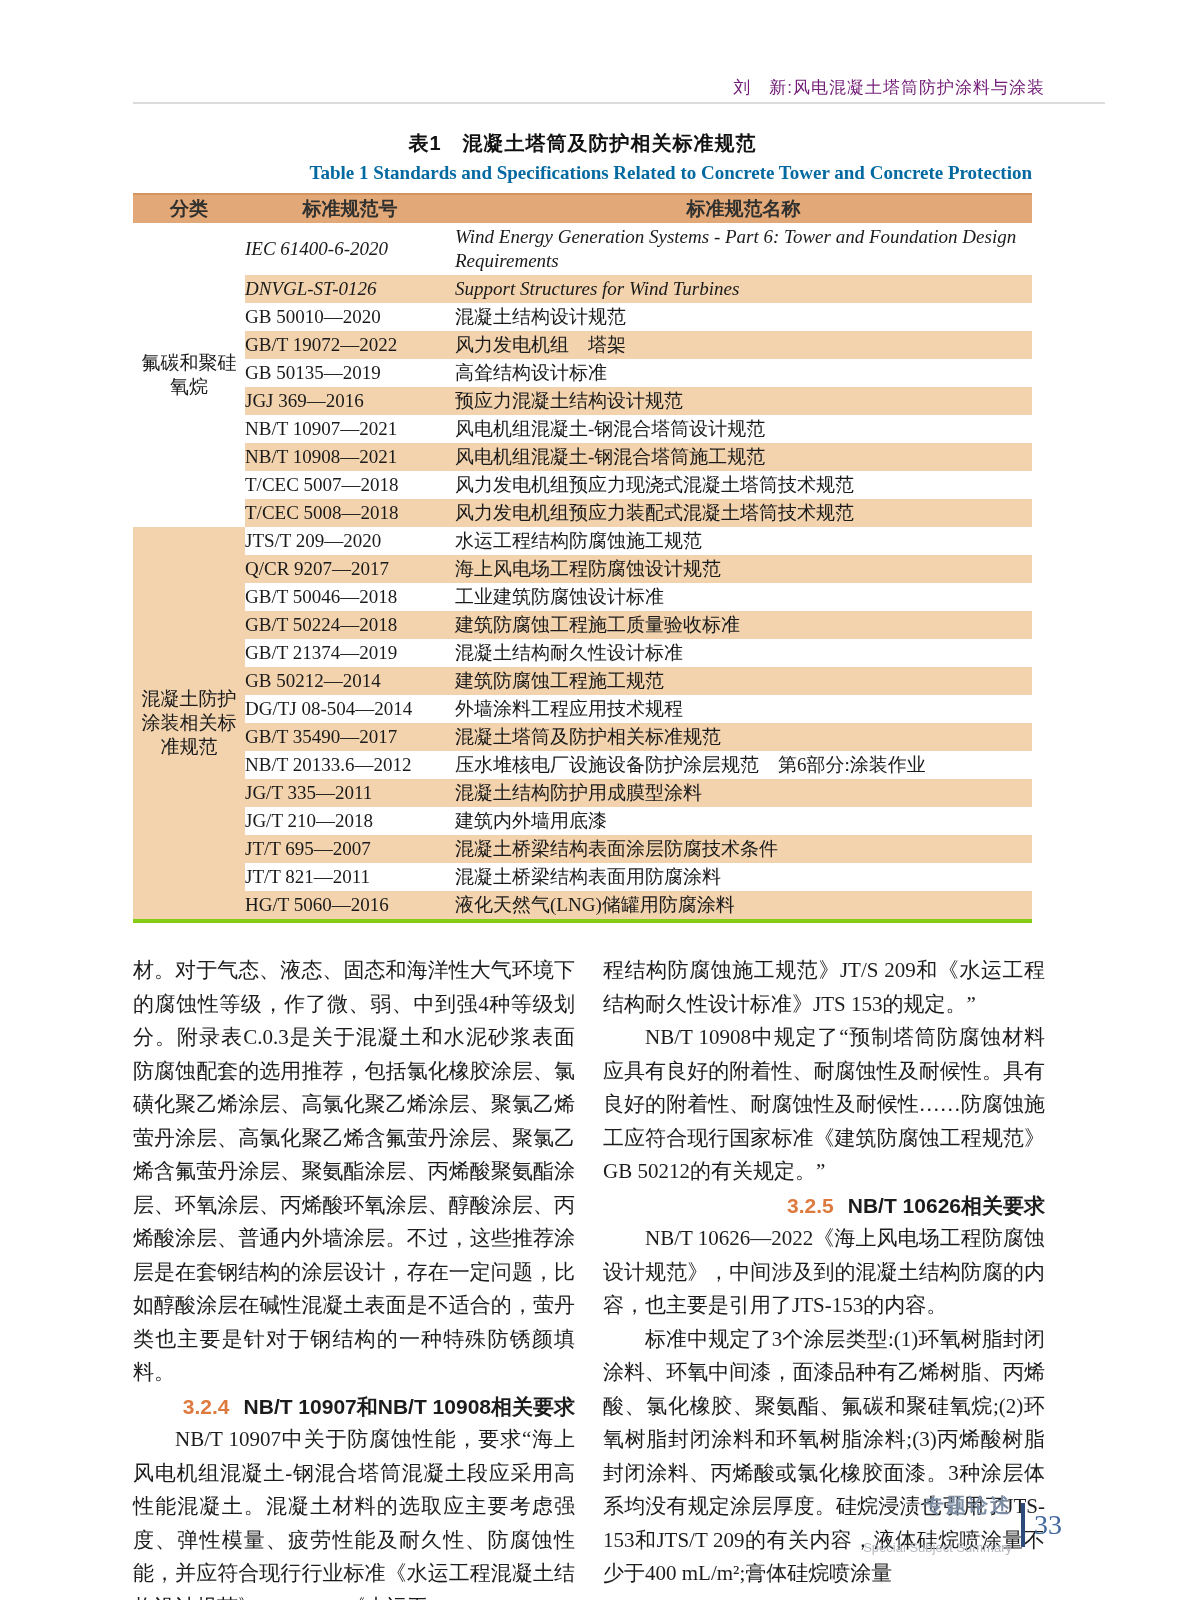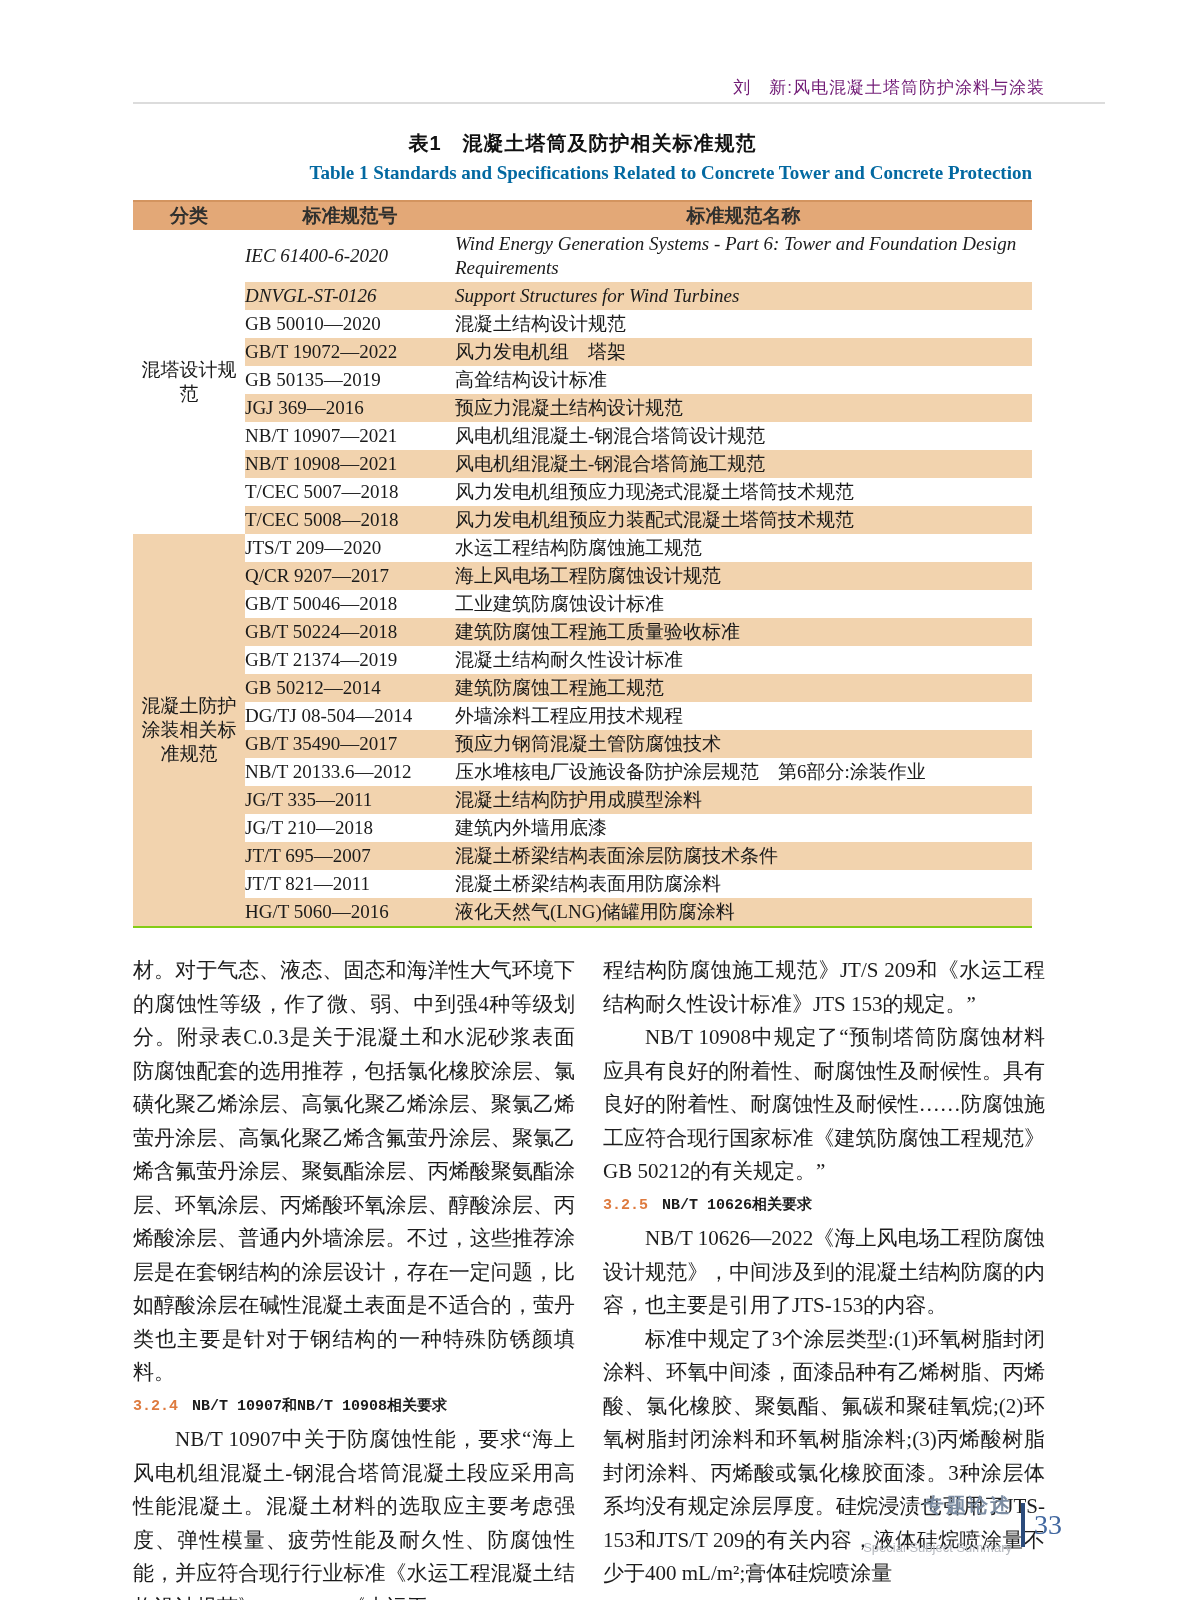--- a/index.html
+++ b/index.html
@@ -21,22 +21,22 @@
   
   .table-wrap { position:absolute; top:130px; left:133px; width:899px; }
   .tbl-title-cn {
     text-align:center; font-family:"Liberation Sans","DejaVu Sans",sans-serif;
     font-weight:700; font-size:20px; color:#111; letter-spacing:1px;
   }
   .tbl-title-en {
     text-align:right; font-weight:700; font-size:19px; color:#0369a1; margin-top:5px;
   }
   table.standards {
-    border-collapse:collapse; width:899px; margin-top:16px; table-layout:fixed;
-    border-top:2px solid #d3945f; border-bottom:2px solid #84cc16;
+    border-collapse:collapse; width:899px; margin-top:9px; table-layout:fixed;
+    border-top:2px solid #d3945f; border-bottom:4px solid #84cc16;
   }
   table.standards th {
     background:#e3a877; height:28px; font-weight:600; font-size:19px; color:#30302e;
     font-family:"Liberation Sans","DejaVu Sans",sans-serif; padding:0;
   }
   table.standards td {
     font-size:19px; color:#1a1a1a; padding:2px 0; height:23px; vertical-align:middle;
     line-height:24px;
   }
   col.c-cat { width:112px; }
@@ -53,22 +53,23 @@
     position:absolute; top:954px; left:133px; width:912px;
     display:flex; gap:28px;
   }
   .column { width:442px; }
   .para {
     margin:0; font-size:21px; line-height:33.5px; text-align:justify;
     text-justify:inter-ideograph; color:#1c1c1c;
   }
   .para.indent { text-indent:2em; }
   .section-heading {
-    font-size:15px; line-height:33.5px; font-weight:600; color:#1c1c1c;
-    font-family:Liberation Mono, monospace;
+    font-size:21px; line-height:33.5px; font-weight:600; color:#1c1c1c;
+    font-family:Liberation Sans, sans-serif;
+    text-align:right;
   }
   .section-num { color:#de7a3e; font-weight:700; margin-right:14px; }
   
   .footer {
     position:absolute; top:1494px; right:125px;
     display:flex; align-items:center;
   }
   .footer-text { text-align:right; margin-right:9px; line-height:1.15; }
   .footer-cn {
     color:#7c8da3; font-size:20px; font-weight:700; letter-spacing:2px;
@@ -99,21 +100,21 @@
       </colgroup>
     <thead>
       <tr>
         <th>分类</th>
         <th>标准规范号</th>
         <th>标准规范名称</th>
       </tr>
     </thead>
     <tbody>
         <tr>
-          <td class="cat-cell" rowspan="10">混塔设计规范</td>
+          <td class="cat-cell" rowspan="10">氟碳和聚硅氧烷</td>
           <td class="no-cell italic">IEC 61400-6-2020</td>
           <td class="name-cell italic">Wind Energy Generation Systems - Part 6: Tower and Foundation Design Requirements</td>
         </tr>
         <tr class="stripe">
           <td class="no-cell italic">DNVGL-ST-0126</td>
           <td class="name-cell italic">Support Structures for Wind Turbines</td>
         </tr>
         <tr>
           <td class="no-cell">GB 50010—2020</td>
           <td class="name-cell">混凝土结构设计规范</td>
@@ -170,21 +171,21 @@
         <tr class="stripe">
           <td class="no-cell">GB 50212—2014</td>
           <td class="name-cell">建筑防腐蚀工程施工规范</td>
         </tr>
         <tr>
           <td class="no-cell">DG/TJ 08-504—2014</td>
           <td class="name-cell">外墙涂料工程应用技术规程</td>
         </tr>
         <tr class="stripe">
           <td class="no-cell">GB/T 35490—2017</td>
-          <td class="name-cell">预应力钢筒混凝土管防腐蚀技术</td>
+          <td class="name-cell">混凝土塔筒及防护相关标准规范</td>
         </tr>
         <tr>
           <td class="no-cell">NB/T 20133.6—2012</td>
           <td class="name-cell">压水堆核电厂设施设备防护涂层规范　第6部分:涂装作业</td>
         </tr>
         <tr class="stripe">
           <td class="no-cell">JG/T 335—2011</td>
           <td class="name-cell">混凝土结构防护用成膜型涂料</td>
         </tr>
         <tr>

